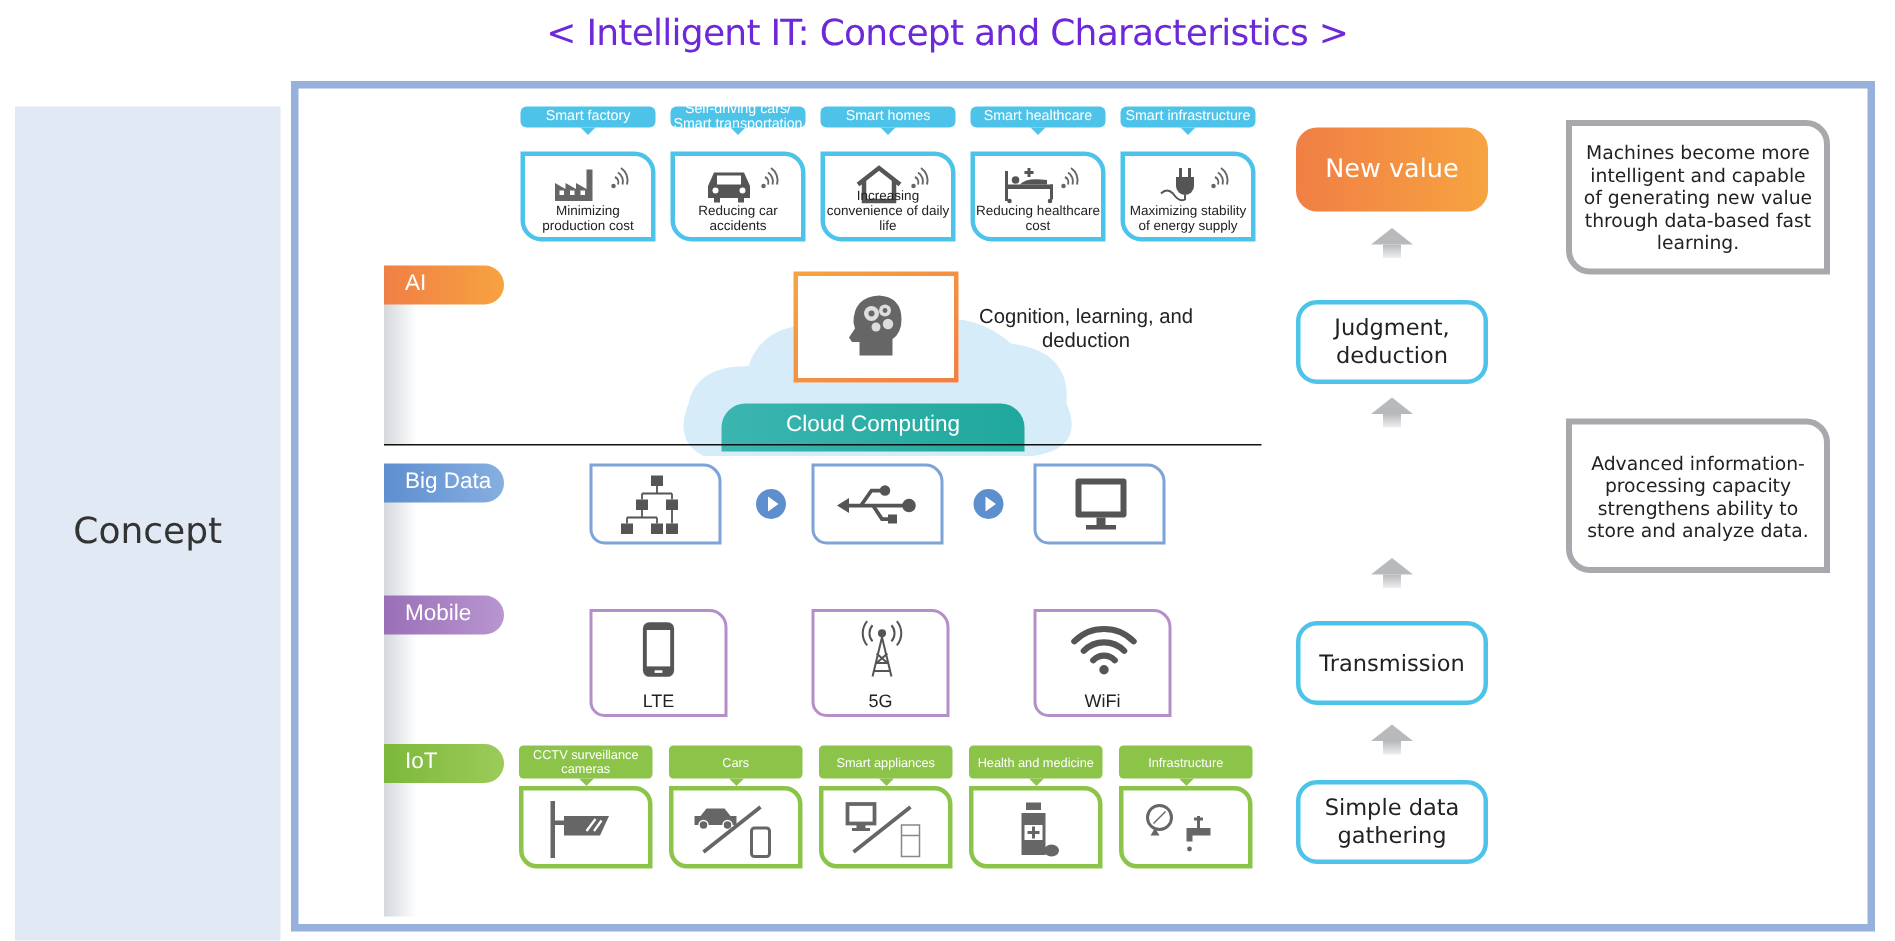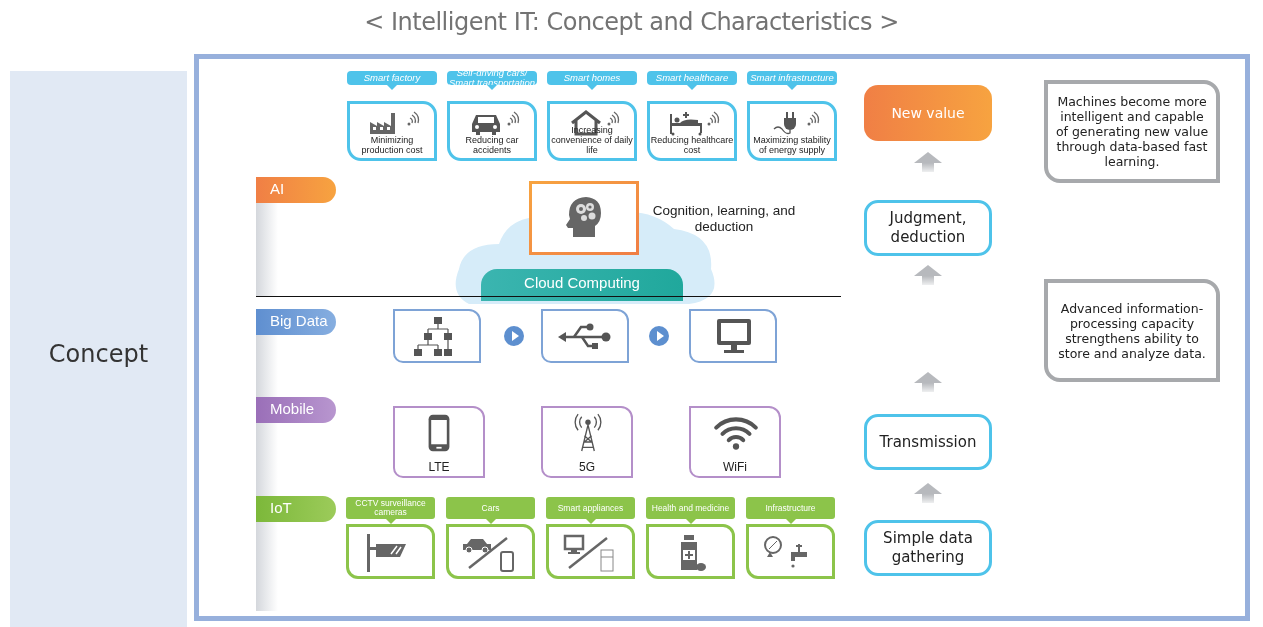--- a/index.html
+++ b/index.html
@@ -1,20 +1,20 @@
 <!DOCTYPE html>
 <html><head>
 <meta charset="utf-8">
 <style>
   * { box-sizing: border-box; margin: 0; padding: 0; }
   html, body { width: 1263px; height: 627px; background: #ffffff; overflow: hidden; }
   body { position: relative; font-family: "Liberation Sans", "DejaVu Sans", sans-serif; color: #222; }
 
   .title { position: absolute; left: 0; top: 8px; width: 1263px; text-align: center;
-    font-family: "DejaVu Sans", sans-serif; font-size: 24px; color: #737373; letter-spacing: -0.5px; }
+    font-family: "DejaVu Sans", sans-serif; font-size: 24px; color: #6d28d9; letter-spacing: -0.5px; }
 
   .concept-panel { position: absolute; left: 10px; top: 54px; width: 177px; height: 566px; background: #e1e9f4;
     display: flex; align-items: center; justify-content: center; margin-top: 17px; }
   .concept-panel span { font-family: "DejaVu Sans", sans-serif; font-size: 24px; color: #333; }
 
   .main-frame { position: absolute; left: 194px; top: 54px; width: 1056px; height: 567px;
     border: 5px solid #97b0dc; background: #fff; }
 
   
   .layer-rail { position: absolute; left: 57px; width: 22px;
@@ -24,21 +24,21 @@
   .layer-tab::after { content: ""; position: absolute; left: 0; top: 24px; width: 22px; height: 22px;
     border-top-left-radius: 22px; box-shadow: -6px -6px 0 0 currentColor; opacity: 0; }
 
   .lbl-ai { background: linear-gradient(to right, #f07f45, #f7a340); }
   .lbl-bd { background: linear-gradient(to right, #5f8fd0, #86aee0); }
   .lbl-mo { background: linear-gradient(to right, #9a6fb8, #b896cf); }
   .lbl-iot { background: linear-gradient(to right, #7cb83a, #9ccb5a); }
 
   
   .smart-tag { position: absolute; height: 14px; width: 90px; background: #4ec3ea; border-radius: 4px;
-    color: #fff; font-size: 9.5px; text-align: center; line-height: 10px; display: flex; align-items: center; justify-content: center; font-style: italic; }
+    color: #fff; font-size: 9.5px; text-align: center; line-height: 10px; display: flex; align-items: center; justify-content: center; }
   .smart-tag::after { content: ""; position: absolute; bottom: -5px; left: 50%; margin-left: -5px;
     border-left: 5px solid transparent; border-right: 5px solid transparent; border-top: 5px solid #4ec3ea; }
   .smart-box { position: absolute; width: 90px; height: 60px; border: 3px solid #4ec3ea; border-radius: 0 14px 0 14px;
     background: #fff; }
   .smart-box .cap { position: absolute; bottom: 3px; left: 0; width: 100%; text-align: center; font-size: 9px;
     line-height: 10px; color: #222; }
   .smart-box .ico { position: absolute; top: 6px; left: 18px; width: 36px; height: 26px; }
   .smart-box .wifi { position: absolute; top: 6px; right: 10px; width: 18px; height: 18px; }
 
   
@@ -60,21 +60,21 @@
   
   .iot-tag { position: absolute; height: 22px; width: 89px; background: #8cc44a; border-radius: 3px; color: #fff;
     font-size: 8.5px; text-align: center; line-height: 9px; display: flex; align-items: center; justify-content: center; }
   .iot-tag::after { content: ""; position: absolute; bottom: -5px; left: 50%; margin-left: -5px;
     border-left: 5px solid transparent; border-right: 5px solid transparent; border-top: 5px solid #8cc44a; }
   .iot-box { position: absolute; width: 89px; height: 55px; border: 3px solid #8cc44a; border-radius: 0 12px 0 12px; background: #fff; }
 
   
   .flow-box { position: absolute; left: 665px; width: 128px; border: 3px solid #4ec3ea; border-radius: 14px; background: #fff;
     display: flex; align-items: center; justify-content: center; text-align: center; font-family: "DejaVu Sans", sans-serif; font-size: 15px; color: #222; line-height: 19px; }
-  .flow-new { border: none; background: linear-gradient(to right, #f07f45, #f7a340); color: #fff; font-size: 14px; }
+  .flow-new { border: none; background: linear-gradient(to right, #f07f45, #f7a340); color: #fff; font-size: 17px; }
   .up-arrow { position: absolute; left: 715px; width: 28px; height: 22px; }
   .up-arrow::before { content: ""; position: absolute; left: 0; top: 0; border-left: 14px solid transparent; border-right: 14px solid transparent; border-bottom: 11px solid #b7b9bd; }
   .up-arrow::after { content: ""; position: absolute; left: 8px; top: 11px; width: 12px; height: 9px; background: linear-gradient(#b7b9bd, #eeeff0); }
 
   .desc-box { position: absolute; left: 825px; width: 176px; border: 4px solid #a7a9ac; border-radius: 0 16px 0 16px;
     background: #fff; font-family: "DejaVu Sans", sans-serif; font-size: 12.5px; line-height: 15px; text-align: center; color: #222;
     display: flex; align-items: center; justify-content: center; padding: 4px 6px; margin-left: 20px; }
 </style>
 </head>
 <body>

